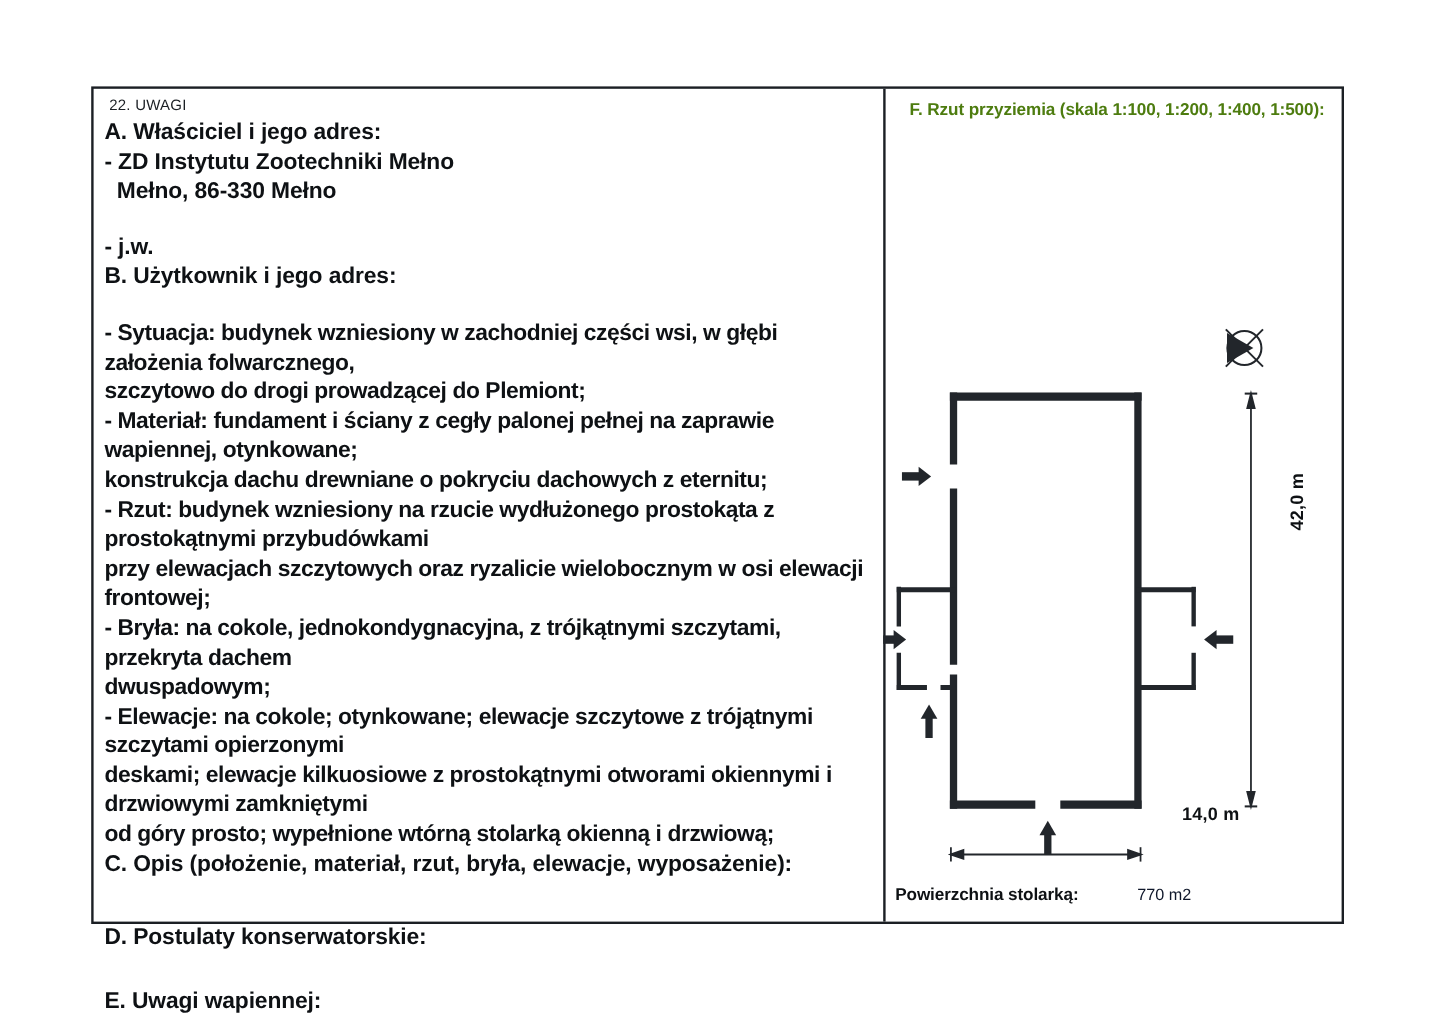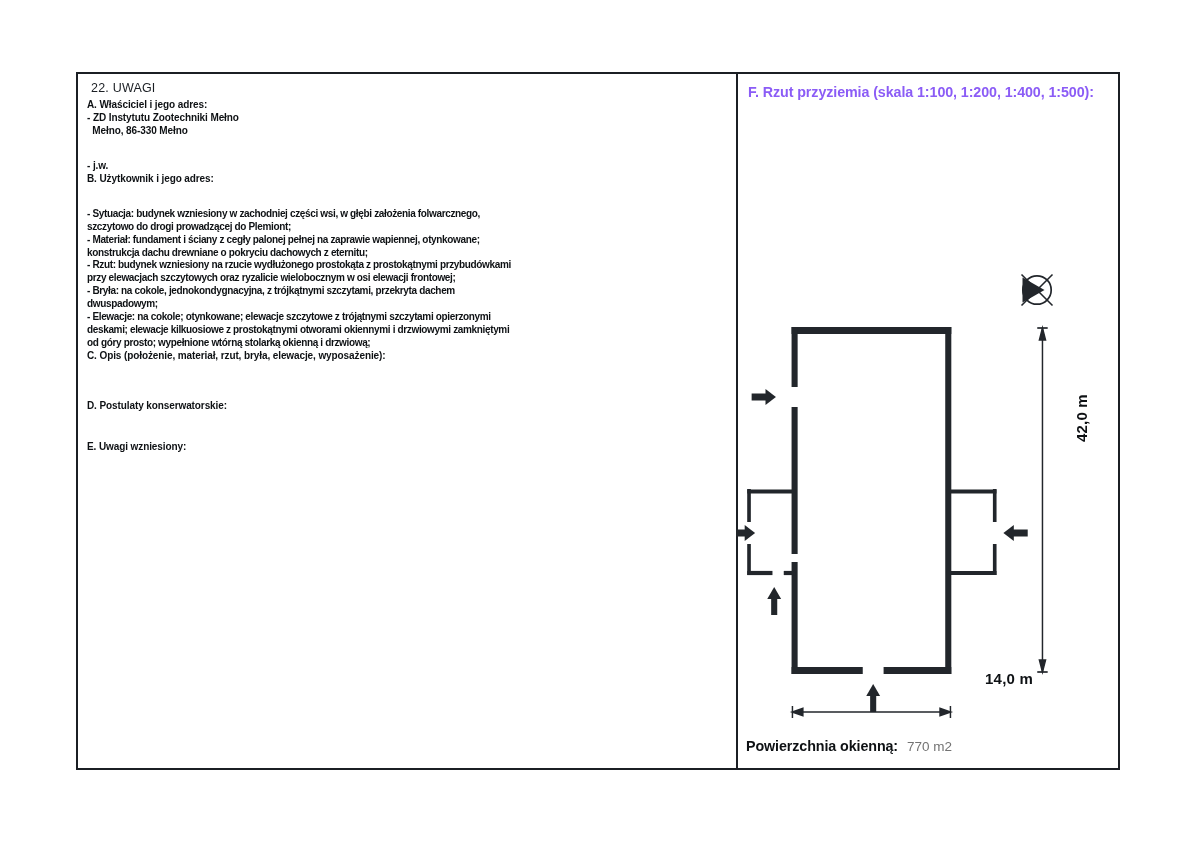--- a/index.html
+++ b/index.html
@@ -61,21 +61,21 @@
 
   .field-no {
     font-size: 12.5px;
     font-weight: 400;
     color: #1b1f24;
     letter-spacing: 0.2px;
     margin: 0 0 4px 4px;
   }
 
   .blk {
-    font-size: 10px;
+    font-size: 19px;
     font-weight: bold;
     line-height: 1.295;
     color: #0e1114;
     letter-spacing: -0.1px;
     white-space: pre-wrap;
     margin: 0;
   }
   .blk.tight { letter-spacing: -0.35px; }
   .gap-md { height: 22px; }
   .gap-lg { height: 37px; }
@@ -86,25 +86,25 @@
     position: absolute;
     left: 658px;
     top: 0;
     right: 0;
     height: 100%;
     box-sizing: border-box;
   }
 
   #plan-heading {
     position: absolute;
-    left: 12px;
+    left: 22px;
     top: 10px;
     font-size: 14.3px;
     font-weight: bold;
-    color: #8b5cf6;
+    color: #4d7c0f;
     letter-spacing: -0.1px;
     white-space: nowrap;
   }
 
   #plan-stage {
     position: absolute;
     left: 0;
     top: 36px;
     width: 100%;
     height: 610px;
@@ -164,21 +164,22 @@
   }
   #area-label {
     font-size: 14.3px;
     font-weight: bold;
     color: #0e1114;
     letter-spacing: -0.1px;
   }
   #area-value {
     font-size: 13.5px;
     font-weight: 400;
-    color: #737373;
+    color: #0f172a;
+    margin-left: 40px;
   }
 </style>
 </head>
 <body>
 
 <div id="sheet">
 
   <div id="card-frame">
 
     <div id="left-panel">
@@ -208,21 +209,21 @@
 deskami; elewacje kilkuosiowe z prostokątnymi otworami okiennymi i drzwiowymi zamkniętymi
 od góry prosto; wypełnione wtórną stolarką okienną i drzwiową;</div>
       <div class="blk">C. Opis (położenie, materiał, rzut, bryła, elewacje, wyposażenie):</div>
 
       <div class="gap-lg"></div>
 
       <div class="blk">D. Postulaty konserwatorskie:</div>
 
       <div class="gap-xl"></div>
 
-      <div class="blk">E. Uwagi wzniesiony:</div>
+      <div class="blk">E. Uwagi wapiennej:</div>
     </div>
 
     <div id="panel-divider"></div>
 
     <div id="right-panel">
 
       <div id="plan-heading">F. Rzut przyziemia (skala 1:100, 1:200, 1:400, 1:500):</div>
 
       <div id="plan-stage">
 
@@ -310,19 +311,19 @@
             <polygon points="353,218 349.5,230 356.5,230"></polygon>
             <polygon points="353,562 349.5,550 356.5,550"></polygon>
           </g>
         </svg>
 
         <div id="dim-width-label">14,0 m</div>
         <div id="dim-height-label">42,0 m</div>
       </div>
 
       <div id="area-footer">
-        <span id="area-label">Powierzchnia okienną:</span>
+        <span id="area-label">Powierzchnia stolarką:</span>
         <span id="area-value">770 m2</span>
       </div>
     </div>
 
   </div>
 </div>
 
 </body></html>

